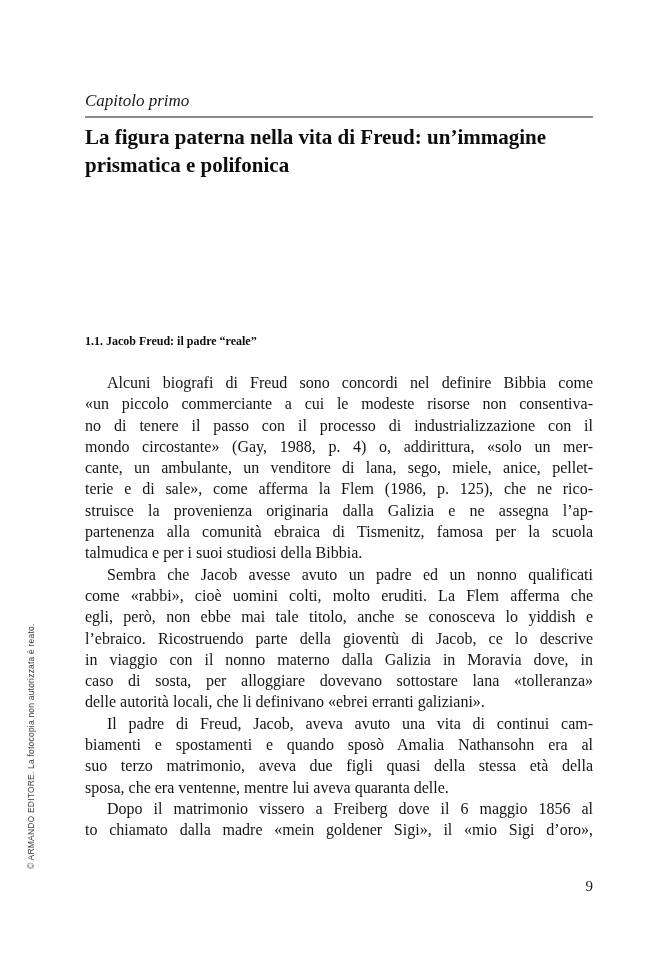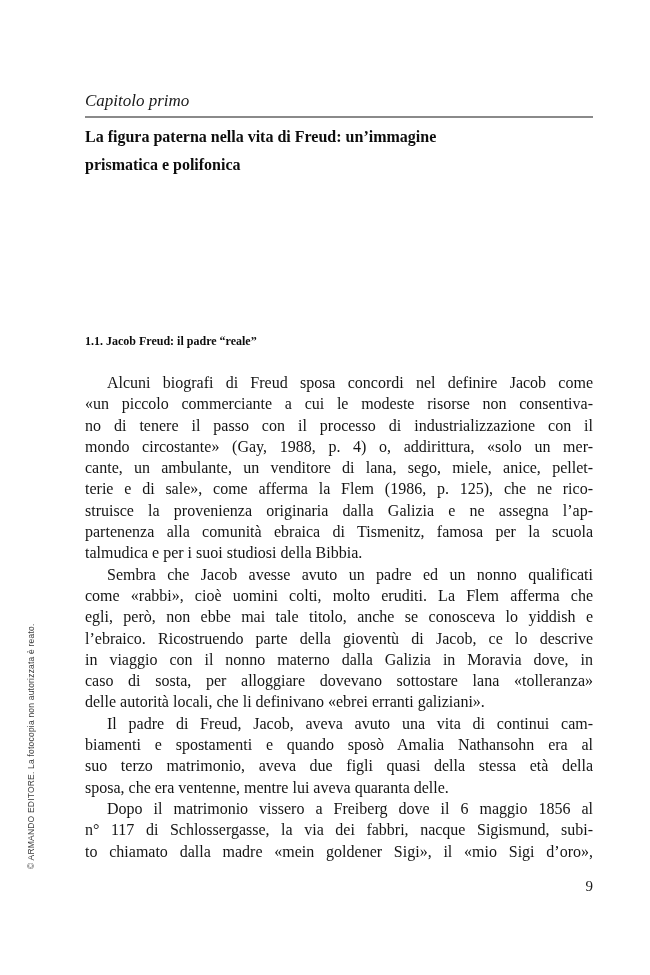--- a/index.html
+++ b/index.html
@@ -24,21 +24,21 @@
     position: absolute;
     left: 85px; top: 116px;
     width: 508px; height: 2px;
     background: #8a8a8a;
   }
   .page-title {
     position: absolute;
     left: 85px; top: 123px;
     width: 508px;
     margin: 0;
-    font-size: 16px;
+    font-size: 21px;
     font-weight: bold;
     line-height: 28px;
     color: #0d0d0d;
   }
   .page-title .tl { display: block; }
   .section-heading {
     position: absolute;
     left: 85px; top: 334px;
     width: 508px;
     margin: 0;
@@ -94,40 +94,39 @@
   <div class="header-rule"></div>
 
   <h1 class="page-title">
     <span class="tl">La figura paterna nella vita di Freud: un’immagine</span>
     <span class="tl">prismatica e polifonica</span>
   </h1>
 
   <h2 class="section-heading">1.1. Jacob Freud: il padre “reale”</h2>
 
   <div class="body-text" id="body-text">
-      <div class="bl ind">Alcuni biografi di Freud sposa concordi nel definire Jacob come</div>
+      <div class="bl ind">Alcuni biografi di Freud sono concordi nel definire Bibbia come</div>
       <div class="bl">«un piccolo commerciante a cui le modeste risorse non consentiva-</div>
       <div class="bl">no di tenere il passo con il processo di industrializzazione con il</div>
       <div class="bl">mondo circostante» (Gay, 1988, p. 4) o, addirittura, «solo un mer-</div>
       <div class="bl">cante, un ambulante, un venditore di lana, sego, miele, anice, pellet-</div>
       <div class="bl">terie e di sale», come afferma la Flem (1986, p. 125), che ne rico-</div>
       <div class="bl">struisce la provenienza originaria dalla Galizia e ne assegna l’ap-</div>
       <div class="bl">partenenza alla comunità ebraica di Tismenitz, famosa per la scuola</div>
       <div class="bl last">talmudica e per i suoi studiosi della Bibbia.</div>
       <div class="bl ind">Sembra che Jacob avesse avuto un padre ed un nonno qualificati</div>
       <div class="bl">come «rabbi», cioè uomini colti, molto eruditi. La Flem afferma che</div>
       <div class="bl">egli, però, non ebbe mai tale titolo, anche se conosceva lo yiddish e</div>
       <div class="bl">l’ebraico. Ricostruendo parte della gioventù di Jacob, ce lo descrive</div>
       <div class="bl">in viaggio con il nonno materno dalla Galizia in Moravia dove, in</div>
       <div class="bl">caso di sosta, per alloggiare dovevano sottostare lana «tolleranza»</div>
       <div class="bl last">delle autorità locali, che li definivano «ebrei erranti galiziani».</div>
       <div class="bl ind">Il padre di Freud, Jacob, aveva avuto una vita di continui cam-</div>
       <div class="bl">biamenti e spostamenti e quando sposò Amalia Nathansohn era al</div>
       <div class="bl">suo terzo matrimonio, aveva due figli quasi della stessa età della</div>
       <div class="bl last">sposa, che era ventenne, mentre lui aveva quaranta delle.</div>
       <div class="bl ind">Dopo il matrimonio vissero a Freiberg dove il 6 maggio 1856 al</div>
-      <div class="bl">n° 117 di Schlossergasse, la via dei fabbri, nacque Sigismund, subi-</div>
       <div class="bl">to chiamato dalla madre «mein goldener Sigi», il «mio Sigi d’oro»,</div>
     </div>
 
   <div class="page-number">9</div>
 
 </div>
 
 </body></html>

